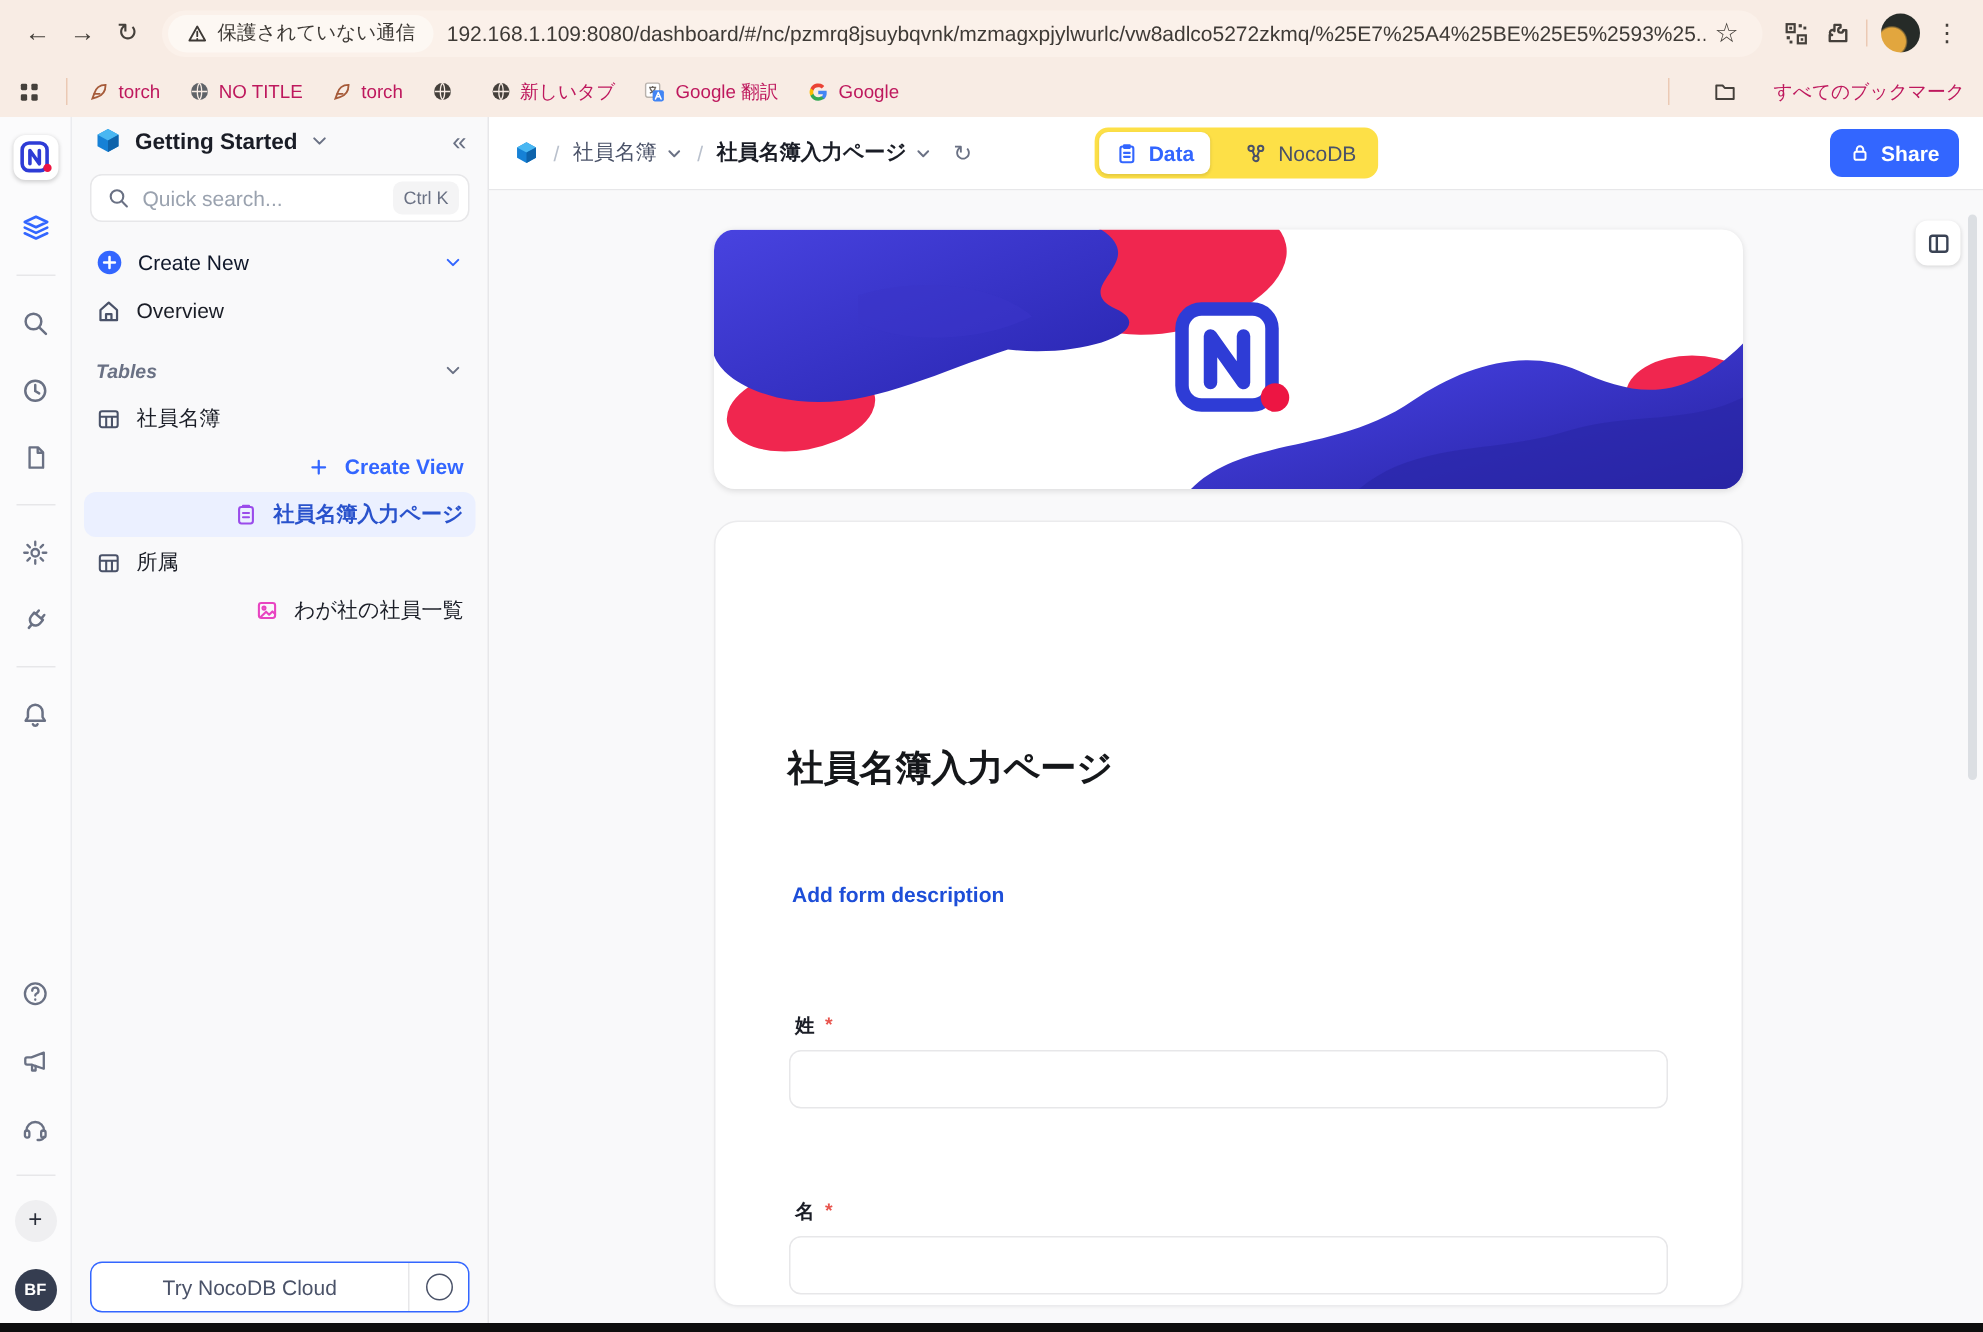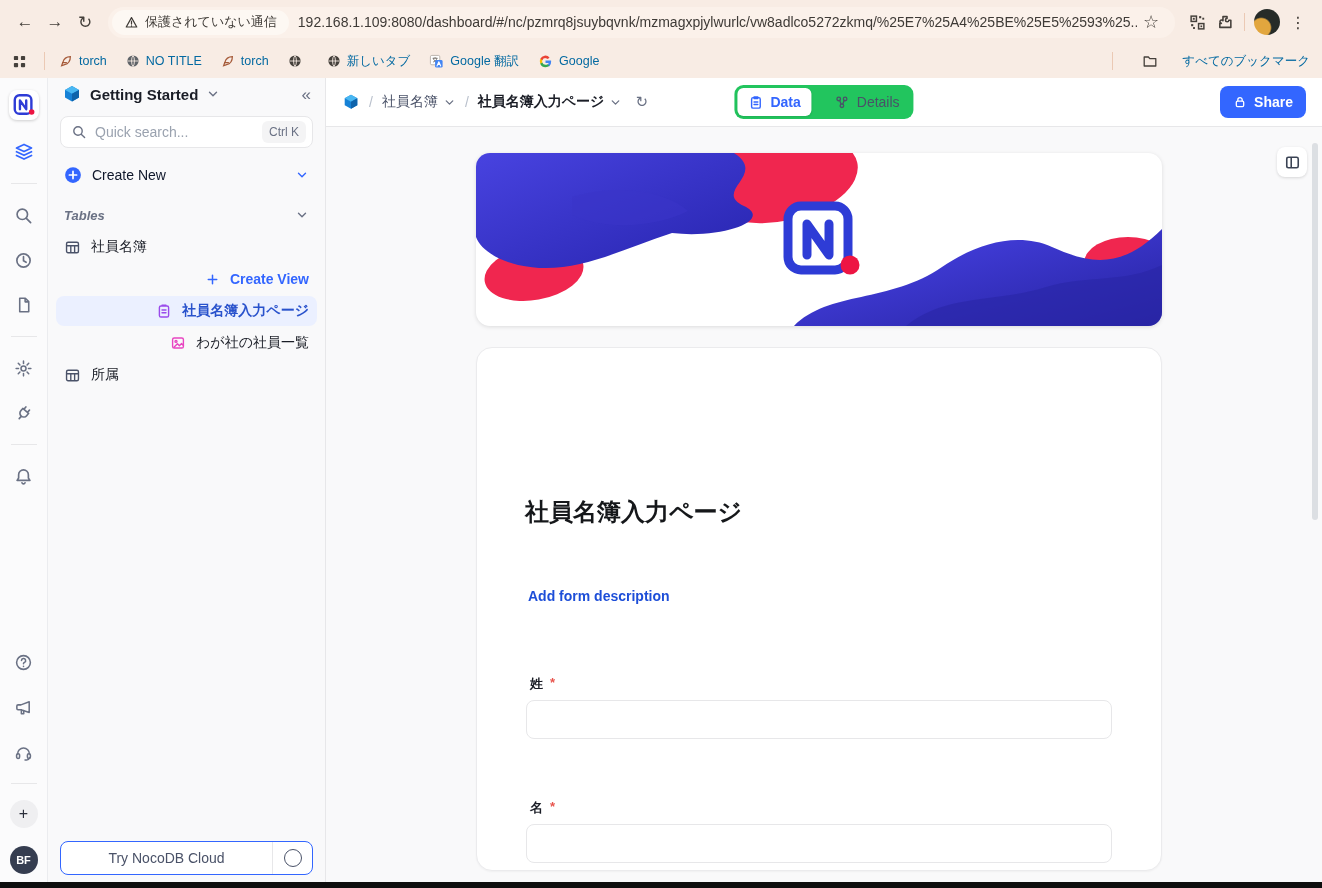--- a/index.html
+++ b/index.html
@@ -11,21 +11,21 @@
   .toolbar { position:absolute; top:0; left:0; right:0; height:44px; background:#F8ECE4; display:flex; align-items:center; padding:0 10px; }
   .nav-btn { width:30px; height:30px; border-radius:50%; display:flex; align-items:center; justify-content:center; font-size:17px; color:#45403B; cursor:default; }
   .omnibox { flex:1; height:31px; background:#FBF1EA; border-radius:16px; display:flex; align-items:center; padding:0 10px 0 4px; margin:0 8px; min-width:0; }
   .sec-chip { height:25px; background:#FDF8F3; border-radius:13px; display:flex; align-items:center; gap:6px; padding:0 12px; font-size:13px; color:#3E3A36; white-space:nowrap; }
   .url { font-size:14px; color:#3E3A36; white-space:nowrap; overflow:hidden; flex:1; margin-left:9px; }
   .tb-icon { width:28px; height:28px; display:flex; align-items:center; justify-content:center; color:#45403B; font-size:16px; }
   .tb-divider { width:1px; height:18px; background:#EBC9B4; margin:0 5px; }
   .avatar-browser { width:26px; height:26px; border-radius:50%; background:radial-gradient(circle at 28% 72%, #E2A63E 0 34%, #262B28 40%); margin:0 4px; }
   .star-glyph { font-size:18px; line-height:1; }
 
-  .bookmarksbar { position:absolute; top:44px; left:0; right:0; height:34px; background:#F8ECE4; display:flex; align-items:center; padding:0 12px; font-size:12.5px; color:#0369a1; }
+  .bookmarksbar { position:absolute; top:44px; left:0; right:0; height:34px; background:#F8ECE4; display:flex; align-items:center; padding:0 12px; font-size:12.5px; color:#be185d; }
   .bm { display:flex; align-items:center; gap:6px; margin-right:19px; white-space:nowrap; }
   .bm-right { margin-left:auto; display:flex; align-items:center; gap:24px; }
 
   svg.ic { display:block; }
 
   
   .app { position:absolute; top:78px; left:0; right:0; bottom:6px; display:flex; background:#F9F9FA; }
 
   
   .rail { width:48px; border-right:1px solid #EBECEF; background:#FBFBFC; display:flex; flex-direction:column; align-items:center; padding:12px 0 8px; flex:none; }
@@ -58,21 +58,21 @@
   .cloud-q { width:40px; border-left:1px solid #E7E7E9; display:flex; align-items:center; justify-content:center; color:#4A5268; }
   .q-circle { width:18px; height:18px; border:1.4px solid #4A5268; border-radius:50%; font-size:12px; display:flex; align-items:center; justify-content:center; }
 
   
   .main { flex:1; min-width:0; display:flex; flex-direction:column; background:#fff; }
   .main-header { height:49px; background:#fff; border-bottom:1px solid #E7E7E9; display:flex; align-items:center; padding:0 16px; position:relative; flex:none; }
   .crumb { display:flex; align-items:center; gap:9px; font-size:14px; color:#4A5268; }
   .crumb .sep { color:#B9C0CC; font-size:14px; }
   .crumb-item { display:flex; align-items:center; gap:5px; }
   .reload-glyph { font-size:15px; color:#6A7184; margin-left:4px; }
-  .seg-wrap { position:absolute; left:50%; transform:translateX(-50%); background:#22c55e; border-radius:9px; padding:3px; display:flex; gap:12px; }
+  .seg-wrap { position:absolute; left:50%; transform:translateX(-50%); background:#fde047; border-radius:9px; padding:3px; display:flex; gap:12px; }
   .seg { height:28px; display:flex; align-items:center; gap:7px; padding:0 11px; border-radius:6px; font-size:14px; color:#4A5268; }
   .seg-active { background:#fff; color:#3366FF; font-weight:600; box-shadow:0 1px 2px rgba(0,0,0,.10); }
   .share-btn { margin-left:auto; height:32px; background:#3366FF; color:#fff; border-radius:8px; display:flex; align-items:center; gap:7px; padding:0 13px; font-size:14px; font-weight:600; }
 
   .content { flex:1; position:relative; background:#F9F9FA; overflow:hidden; }
 
   .banner { position:absolute; left:150px; top:26px; width:686px; height:173px; background:#fff; border-radius:14px; box-shadow:0 1px 4px rgba(0,0,0,.12); overflow:hidden; }
   .banner svg.waves { position:absolute; inset:0; }
   .banner-logo { position:absolute; left:50%; top:50%; transform:translate(-50%,-50%); }
 
@@ -317,20 +317,27 @@
       <div class="side-row create-new">
         <svg class="ic" width="18" height="18" viewBox="0 0 16 16">
             <circle cx="8" cy="8" r="7" fill="#3366FF"></circle>
             <path d="M8 4.8v6.4M4.8 8h6.4" stroke="#fff" stroke-width="1.5" stroke-linecap="round"></path>
           </svg>
         <span>Create New</span>
         <svg class="ic row-chev" width="14" height="14" viewBox="0 0 16 16" fill="none" stroke="#3366FF" stroke-width="1.6" stroke-linecap="round" stroke-linejoin="round">
             <path d="M4 6l4 4 4-4"></path>
           </svg>
       </div>
+      <div class="side-row">
+        <svg class="ic" width="17" height="17" viewBox="0 0 16 16" fill="none" stroke="#4A5268" stroke-width="1.4" stroke-linejoin="round">
+            <path d="M2.8 7.2L8 2.6l5.2 4.6V13.6H2.8z"></path>
+            <path d="M6.3 13.6V9.8h3.4v3.8"></path>
+          </svg>
+        <span>Overview</span>
+      </div>
       <div class="tables-label">
         <span>Tables</span>
         <svg class="ic row-chev" width="14" height="14" viewBox="0 0 16 16" fill="none" stroke="#6A7184" stroke-width="1.6" stroke-linecap="round" stroke-linejoin="round">
             <path d="M4 6l4 4 4-4"></path>
           </svg>
       </div>
       <div class="side-row">
         <svg class="ic" width="17" height="17" viewBox="0 0 16 16" fill="none" stroke="#4A5268" stroke-width="1.3" stroke-linejoin="round">
             <rect x="2.4" y="3" width="11.2" height="10" rx="1.4"></rect>
             <path d="M2.4 6.4h11.2M6.4 6.4V13M10 6.4V13"></path>
@@ -342,35 +349,35 @@
             <path d="M8 3.5v9M3.5 8h9"></path>
           </svg>
         <span>Create View</span>
       </div>
       <div class="side-row view-row active-view">
         <svg class="ic" width="16" height="16" viewBox="0 0 16 16" fill="none" stroke="#9A4BEB" stroke-width="1.4" stroke-linejoin="round">
             <rect x="3.4" y="3" width="9.2" height="11" rx="1.6"></rect>
             <path d="M6 2.2h4M6 7h4M6 9.8h4" stroke-linecap="round"></path>
           </svg>
         <span>社員名簿入力ページ</span>
+      </div>
+      <div class="side-row">
+        <svg class="ic" width="17" height="17" viewBox="0 0 16 16" fill="none" stroke="#4A5268" stroke-width="1.3" stroke-linejoin="round">
+            <rect x="2.4" y="3" width="11.2" height="10" rx="1.4"></rect>
+            <path d="M2.4 6.4h11.2M6.4 6.4V13M10 6.4V13"></path>
+          </svg>
+        <span>所属</span>
       </div>
       <div class="side-row view-row">
         <svg class="ic" width="16" height="16" viewBox="0 0 16 16" fill="none" stroke="#E845C1" stroke-width="1.4" stroke-linejoin="round">
             <rect x="2.6" y="3" width="10.8" height="10" rx="1.6"></rect>
             <circle cx="6" cy="6.4" r="1"></circle>
             <path d="M4 12.2l3.4-3.4 2 2 2.2-2.2 1.8 1.8" stroke-linecap="round"></path>
           </svg>
         <span>わが社の社員一覧</span>
-      </div>
-      <div class="side-row">
-        <svg class="ic" width="17" height="17" viewBox="0 0 16 16" fill="none" stroke="#4A5268" stroke-width="1.3" stroke-linejoin="round">
-            <rect x="2.4" y="3" width="11.2" height="10" rx="1.4"></rect>
-            <path d="M2.4 6.4h11.2M6.4 6.4V13M10 6.4V13"></path>
-          </svg>
-        <span>所属</span>
       </div>
       <div class="cloud-btn">
         <span class="cloud-main">Try NocoDB Cloud</span>
         <span class="cloud-q">
             <span class="q-circle"></span>
           </span>
       </div>
     </div>
 
     <div class="main">
@@ -406,21 +413,21 @@
               </svg>
             <span>Data</span>
           </div>
           <div class="seg">
             <svg class="ic" width="15" height="15" viewBox="0 0 16 16" fill="none" stroke="#4A5268" stroke-width="1.4">
                 <circle cx="4.6" cy="4.2" r="1.9"></circle>
                 <circle cx="11.4" cy="4.2" r="1.9"></circle>
                 <circle cx="8" cy="11.4" r="1.9"></circle>
                 <path d="M5.6 5.8L7.2 9.8M10.4 5.8L8.8 9.8" stroke-linecap="round"></path>
               </svg>
-            <span>Details</span>
+            <span>NocoDB</span>
           </div>
         </div>
         <div class="share-btn">
           <svg class="ic" width="14" height="14" viewBox="0 0 16 16" fill="none" stroke="#fff" stroke-width="1.5" stroke-linejoin="round">
               <rect x="3.8" y="7" width="8.4" height="6.2" rx="1.4"></rect>
               <path d="M5.5 7V5.4a2.5 2.5 0 0 1 5 0V7"></path>
             </svg>
           <span>Share</span>
         </div>
       </div>

